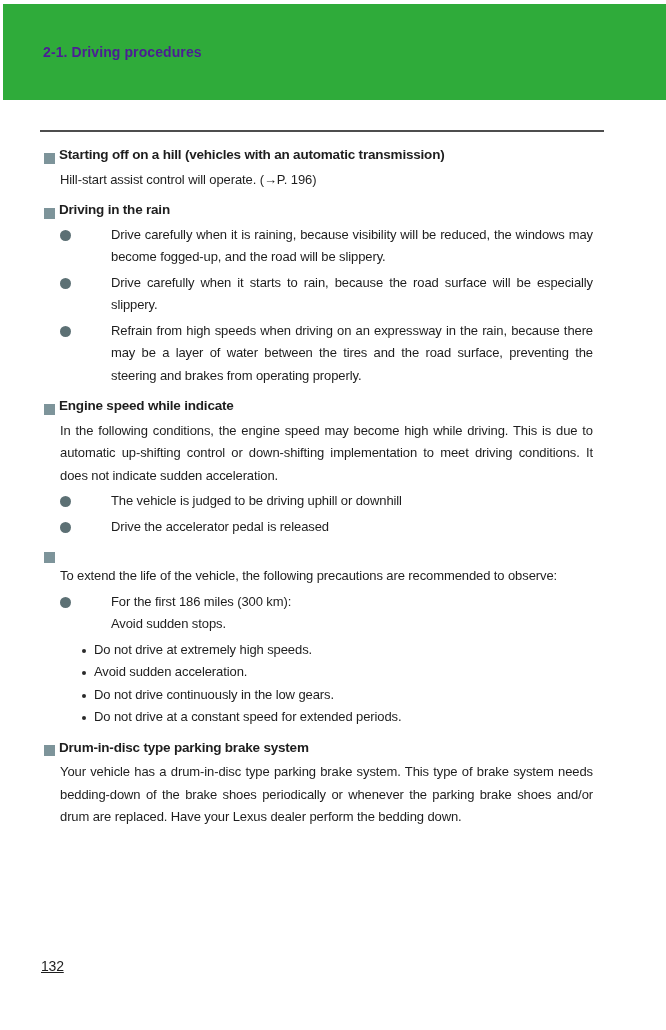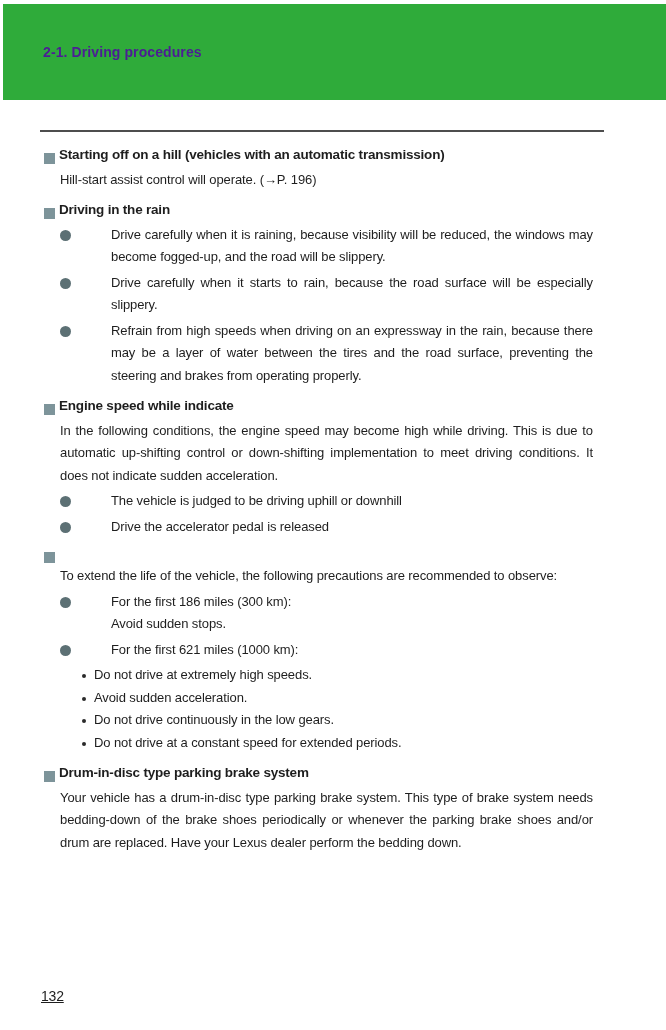--- a/index.html
+++ b/index.html
@@ -52,21 +52,21 @@
   .s{
     display:flex;align-items:flex-start;
     font-size:13px;line-height:22.5px;letter-spacing:-0.1px;
   }
   .sdot{
     width:4px;height:4px;border-radius:50%;background:#2a2a2a;
     flex:none;margin:10px 8px 0 2px;
   }
   .st{flex:1;}
   .pagenum{
-    position:absolute;left:41px;top:988px;font-size:14px;letter-spacing:-0.2px;text-decoration:underline;
+    position:absolute;left:41px;top:958px;font-size:14px;letter-spacing:-0.2px;text-decoration:underline;
   }
 </style>
 </head>
 <body>
 
 <header class="band">
   <div class="band-title">2-1. Driving procedures</div>
 </header>
 
 <main class="content">
@@ -111,24 +111,20 @@
 
   <div class="h">
     <span class="sq"></span>
   </div>
   <p class="p">To extend the life of the vehicle, the following precautions are recommended to observe:</p>
   <div class="b">
     <span class="dot"></span>
     <div class="bt">For the first 186 miles (300 km):
 Avoid sudden stops.</div>
   </div>
-  <div class="b">
-    <span class="dot"></span>
-    <div class="bt">For the first 621 miles (1000 km):</div>
-  </div>
   <div class="sub">
     <div class="s">
       <span class="sdot"></span>
       <div class="st">Do not drive at extremely high speeds.</div>
     </div>
     <div class="s">
       <span class="sdot"></span>
       <div class="st">Avoid sudden acceleration.</div>
     </div>
     <div class="s">

